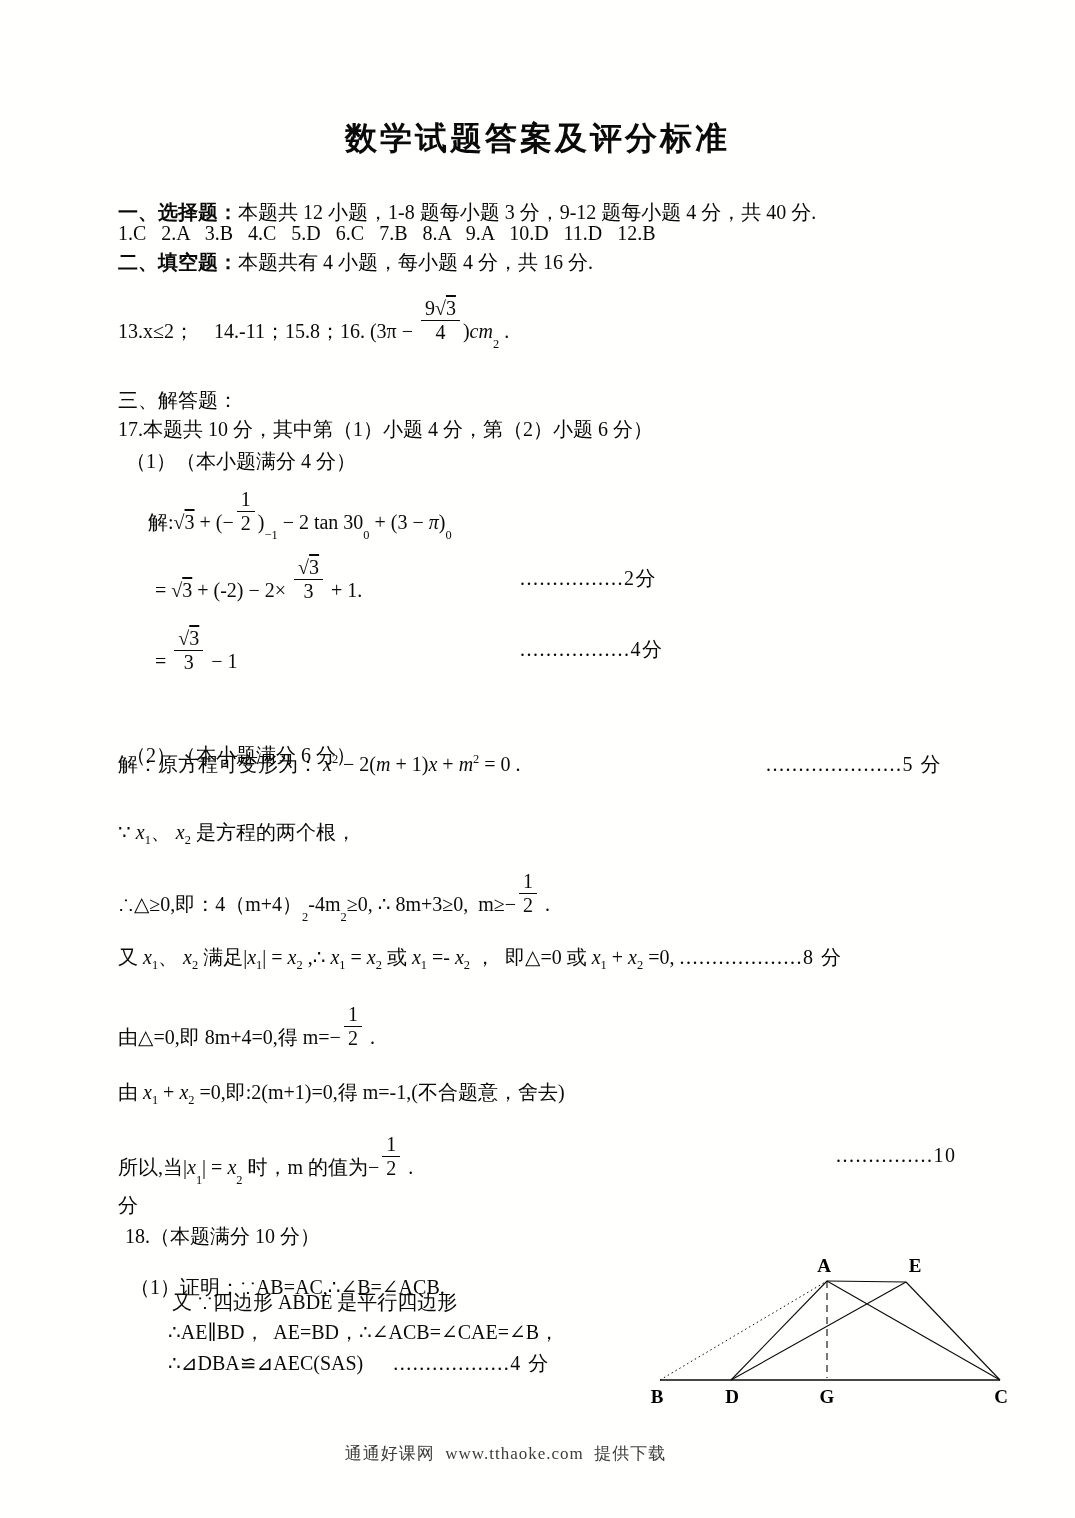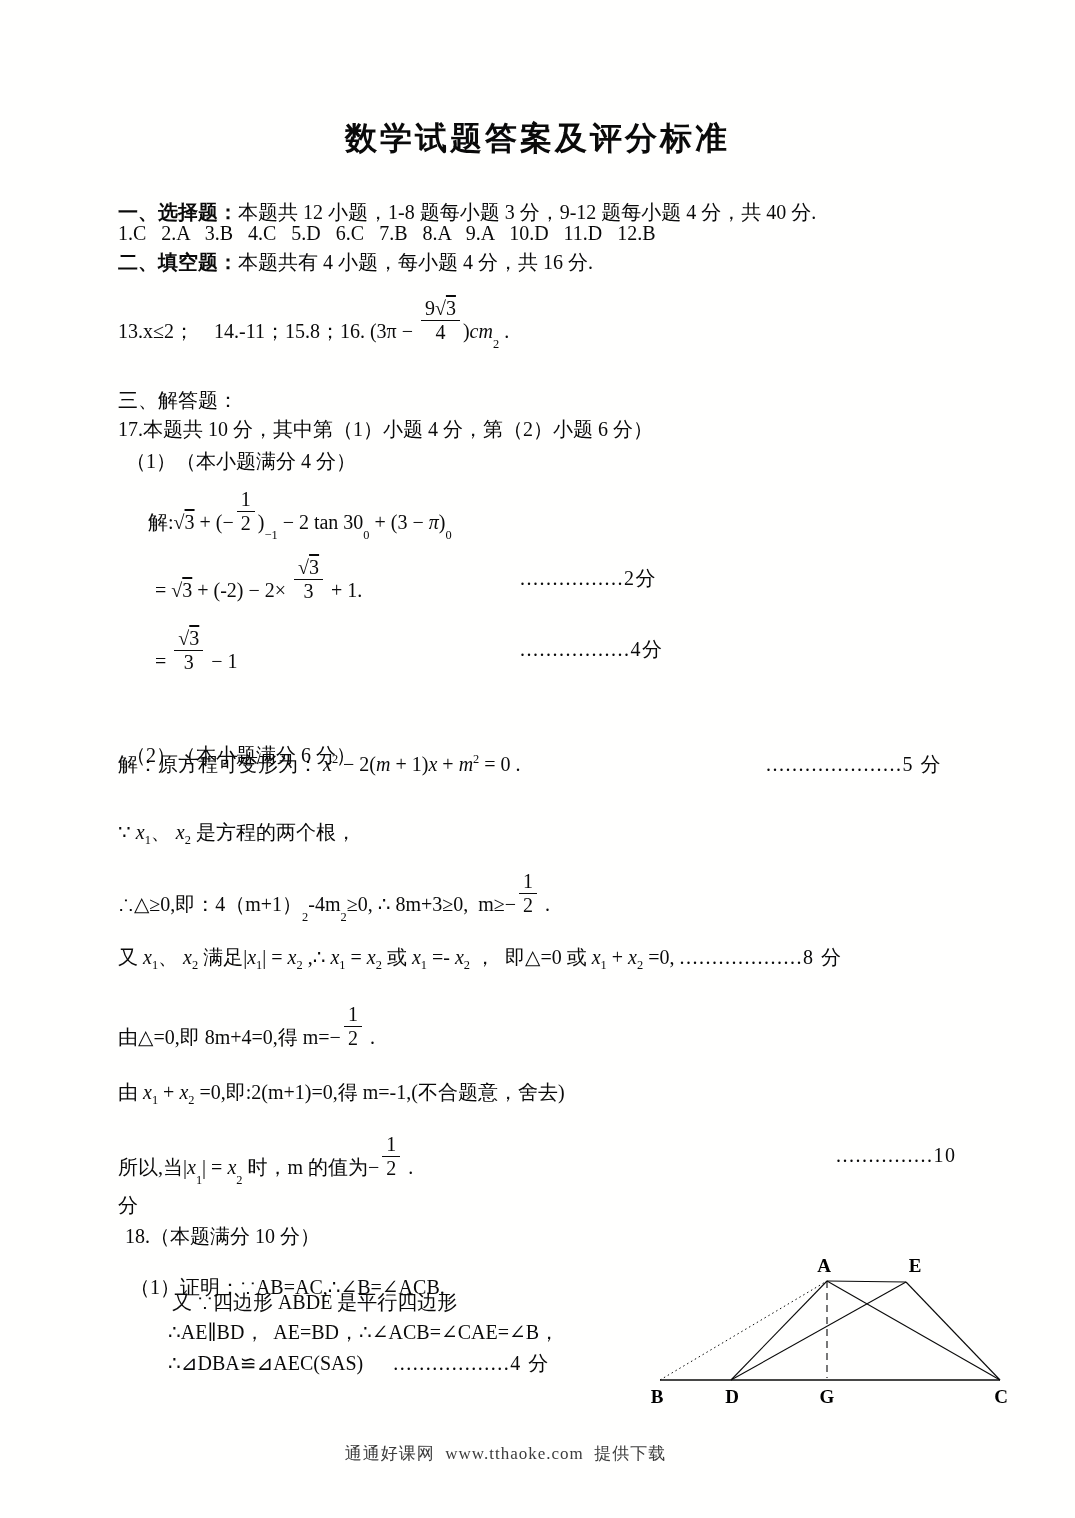--- a/index.html
+++ b/index.html
@@ -81,21 +81,21 @@
   <div class="ln tall" id="f2" style="left:155px;top:556px;width:560px;"><span class="t">= </span><span class="sq">√<span class="ov">3</span></span><span class="t"> + (-2) − 2× </span><span class="frac"><span class="num"><span class="sq">√<span class="ov">3</span></span></span><span class="den"><span class="t">3</span></span></span><span class="t"> + 1.</span><span class="dots">................2分</span></div>
 
   <div class="ln tall" id="f3" style="left:155px;top:627px;width:560px;"><span class="t">= </span><span class="frac"><span class="num"><span class="sq">√<span class="ov">3</span></span></span><span class="den"><span class="t">3</span></span></span><span class="t"> − 1</span><span class="dots">.................4分</span></div>
 
   <div class="ln" style="left:126px;top:707px;margin-top:36px;">（2）（本小题满分 6 分）</div>
 
   <div class="ln" id="g1" style="left:118px;top:752px;width:860px;"><span class="t">解：原方程可变形为： </span><span class="it">x</span><sup>2</sup><span class="t"> − 2(</span><span class="it">m</span><span class="t"> + 1)</span><span class="it">x</span><span class="t"> + </span><span class="it">m</span><sup>2</sup><span class="t"> = 0 .</span><span class="dots">.....................5 分</span></div>
 
   <div class="ln" style="left:118px;top:820px;"><span class="t">∵ </span><span class="it">x</span><sub>1</sub><span class="t">、 </span><span class="it">x</span><sub>2</sub><span class="t"> 是方程的两个根，</span></div>
 
-  <div class="ln tall" style="left:118px;top:870px;"><span class="t">∴△≥0,即：4（m+1）</span><sup>2</sup><span class="t">-4m</span><sup>2</sup><span class="t">≥0, ∴ 8m+3≥0,  m≥−</span><span class="frac"><span class="num"><span class="t">1</span></span><span class="den"><span class="t">2</span></span></span><span class="t"> .</span></div>
+  <div class="ln tall" style="left:118px;top:870px;"><span class="t">∴△≥0,即：4（m+4）</span><sup>2</sup><span class="t">-4m</span><sup>2</sup><span class="t">≥0, ∴ 8m+3≥0,  m≥−</span><span class="frac"><span class="num"><span class="t">1</span></span><span class="den"><span class="t">2</span></span></span><span class="t"> .</span></div>
 
   <div class="ln" style="left:118px;top:945px;"><span class="t">又 </span><span class="it">x</span><sub>1</sub><span class="t">、 </span><span class="it">x</span><sub>2</sub><span class="t"> 满足</span><span class="t">|</span><span class="it">x</span><sub>1</sub><span class="t">| = </span><span class="it">x</span><sub>2</sub><span class="t"> ,∴ </span><span class="it">x</span><sub>1</sub><span class="t"> = </span><span class="it">x</span><sub>2</sub><span class="t"> 或 </span><span class="it">x</span><sub>1</sub><span class="t"> =- </span><span class="it">x</span><sub>2</sub><span class="t"> ，  即△=0 或 </span><span class="it">x</span><sub>1</sub><span class="t"> + </span><span class="it">x</span><sub>2</sub><span class="t"> =0, </span><span class="dots">...................8 分</span></div>
 
   <div class="ln tall" style="left:118px;top:1003px;"><span class="t">由△=0,即 8m+4=0,得 m=−</span><span class="frac"><span class="num"><span class="t">1</span></span><span class="den"><span class="t">2</span></span></span><span class="t"> .</span></div>
 
   <div class="ln" style="left:118px;top:1080px;"><span class="t">由 </span><span class="it">x</span><sub>1</sub><span class="t"> + </span><span class="it">x</span><sub>2</sub><span class="t"> =0,即:2(m+1)=0,得 m=-1,(不合题意，舍去)</span></div>
 
   <div class="ln tall" id="g7" style="left:118px;top:1133px;width:880px;"><span class="t">所以,当</span><span class="t">|</span><span class="it">x</span><sub>1</sub><span class="t">| = </span><span class="it">x</span><sub>2</sub><span class="t"> 时，m 的值为−</span><span class="frac"><span class="num"><span class="t">1</span></span><span class="den"><span class="t">2</span></span></span><span class="t"> .</span><span class="dots">...............10</span></div>
 
   <div class="ln" style="left:118px;top:1193px;">分</div>

